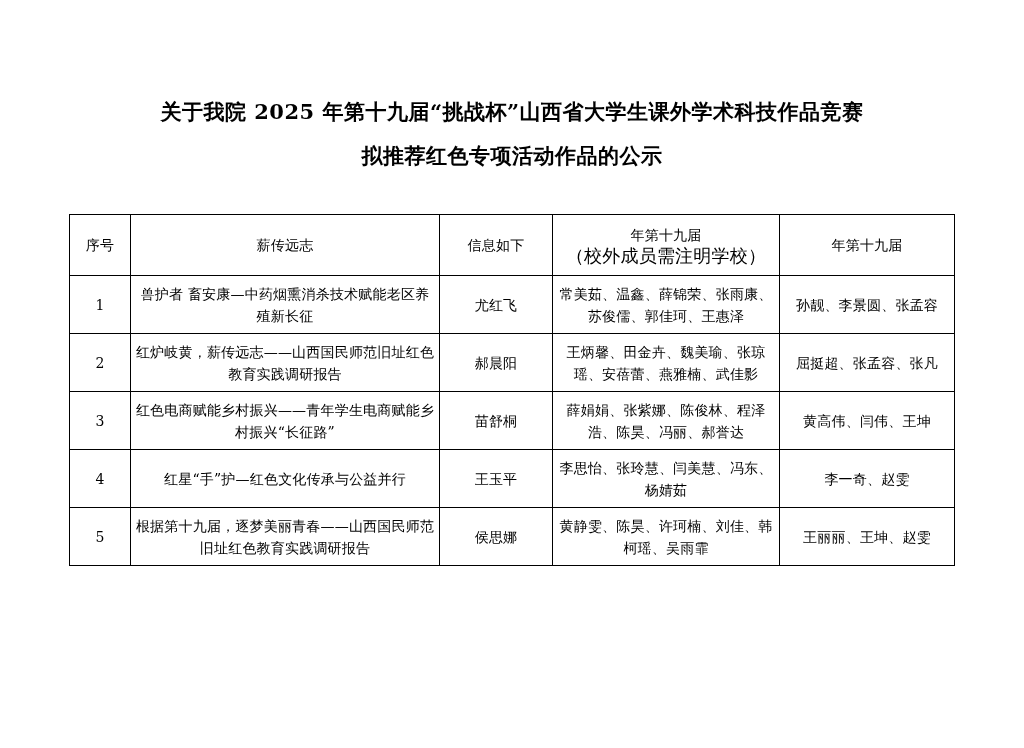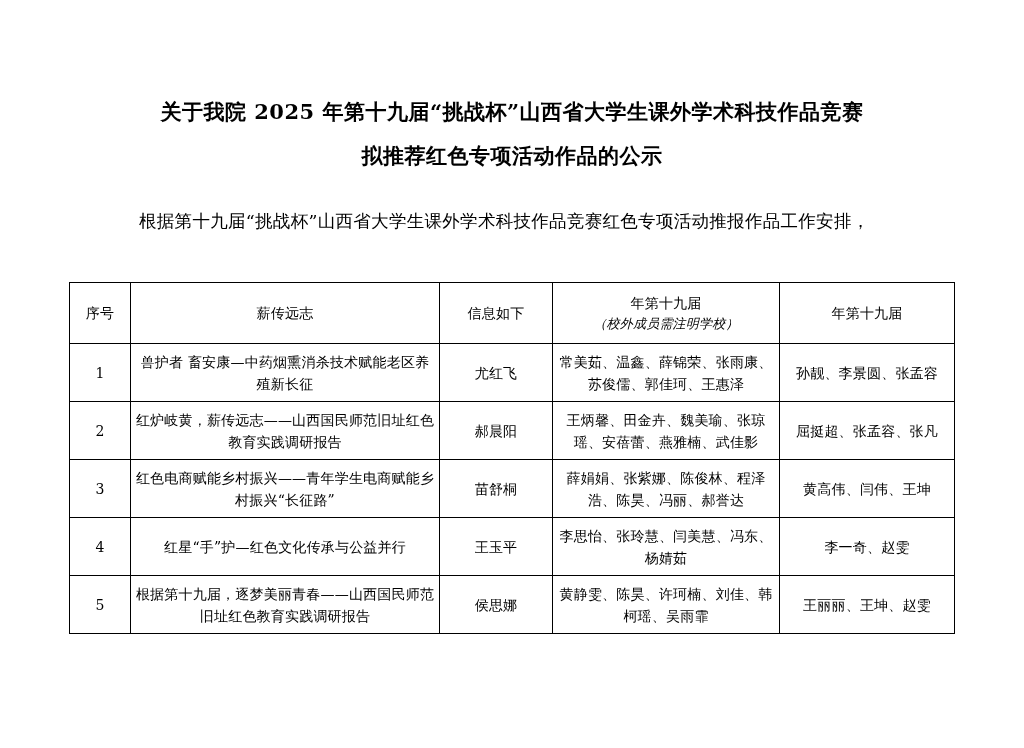--- a/index.html
+++ b/index.html
@@ -69,42 +69,40 @@
   table.main-table thead td {
     height: 48px;
   }
   .col-no      { width: 52px; }
   .col-name    { width: 300px; }
   .col-leader  { width: 104px; }
   .col-others  { width: 218px; }
   .col-teacher { width: 166px; }
   .hdr-sub {
     display: block;
-    font-size: 13px;
+    font-size: 18px;
     line-height: 20px;
-    font-style: italic;
   }
   td.cell-name {
     text-align: center;
     padding-left: 8px;
     padding-right: 8px;
   }
   tbody tr {
     height: 58px;
   }
 </style>
 </head>
 <body>
 
 <div class="page">
 
   <div class="doc-title title-line-1">关于我院 2025 年第十九届“挑战杯”山西省大学生课外学术科技作品竞赛</div>
   <div class="doc-title title-line-2">拟推荐红色专项活动作品的公示</div>
 
-  <p class="body-para first">根据第十九届“挑战杯”山西省大学生课外学术科技作品竞赛红色专项活动推报作品工作安排，</p>
 
   <table class="main-table">
     <thead>
       <tr>
         <td class="col-no">序号</td>
         <td class="col-name">薪传远志</td>
         <td class="col-leader">信息如下</td>
         <td class="col-others">
           <span>年第十九届</span>
           <span class="hdr-sub">（校外成员需注明学校）</span>

